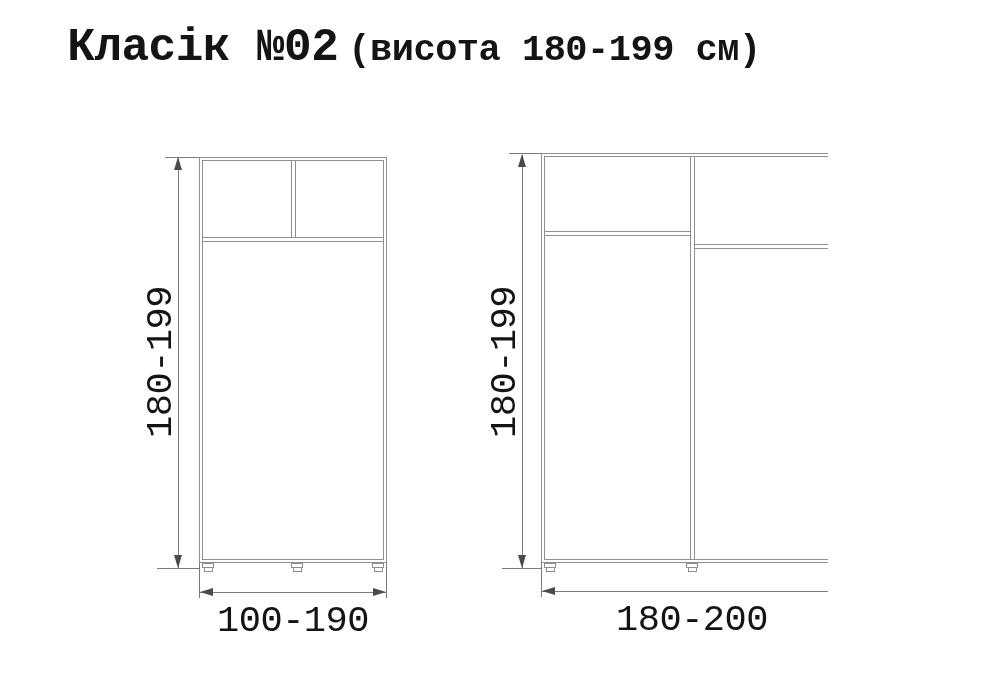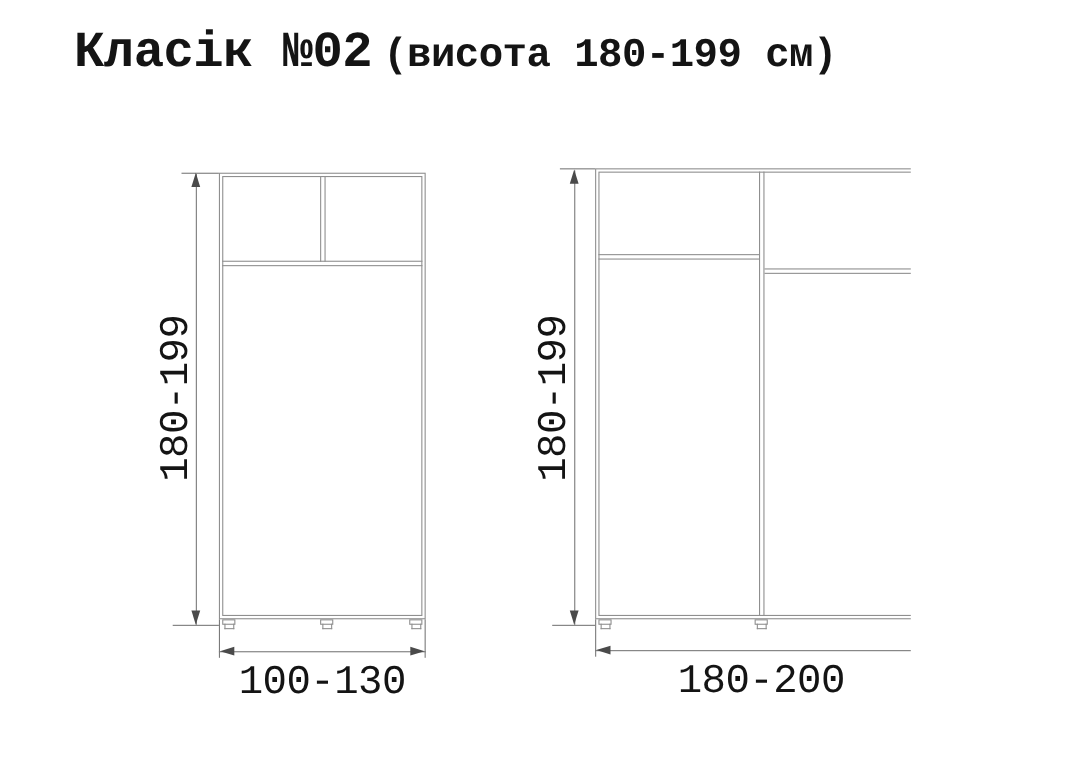--- a/index.html
+++ b/index.html
@@ -82,21 +82,21 @@
     <div class="ln" style="left:157px; top:568px; width:42px; height:1px;"></div>
     <div class="arr arr-up" style="left:174px; top:157px;"></div>
     <div class="arr arr-down" style="left:174px; top:555px;"></div>
     <div class="dim-label vert" style="left:51px; top:340px;">180-199</div>
 
     <div class="ln" style="left:199px; top:563px; width:1px; height:35px;"></div>
     <div class="ln" style="left:386px; top:563px; width:1px; height:35px;"></div>
     <div class="ln" style="left:199px; top:592px; width:188px; height:1px;"></div>
     <div class="arr arr-left" style="left:200px; top:588px;"></div>
     <div class="arr arr-right" style="left:373px; top:588px;"></div>
-    <div class="dim-label horiz" style="left:183px; top:600px;">100-130</div>
+    <div class="dim-label horiz" style="left:183px; top:600px;">100-190</div>
   </div>
 
   <div>
 
     <div class="box" style="left:541px; top:153px; width:302px; height:410px;">
       <div class="inner"></div>
       <div class="vwall" style="left:148px; top:2px; height:404px;"></div>
       <div class="shelf" style="left:2px; width:146px; top:77px;"></div>
       <div class="shelf" style="left:153px; right:2px; top:90px;"></div>
     </div>

